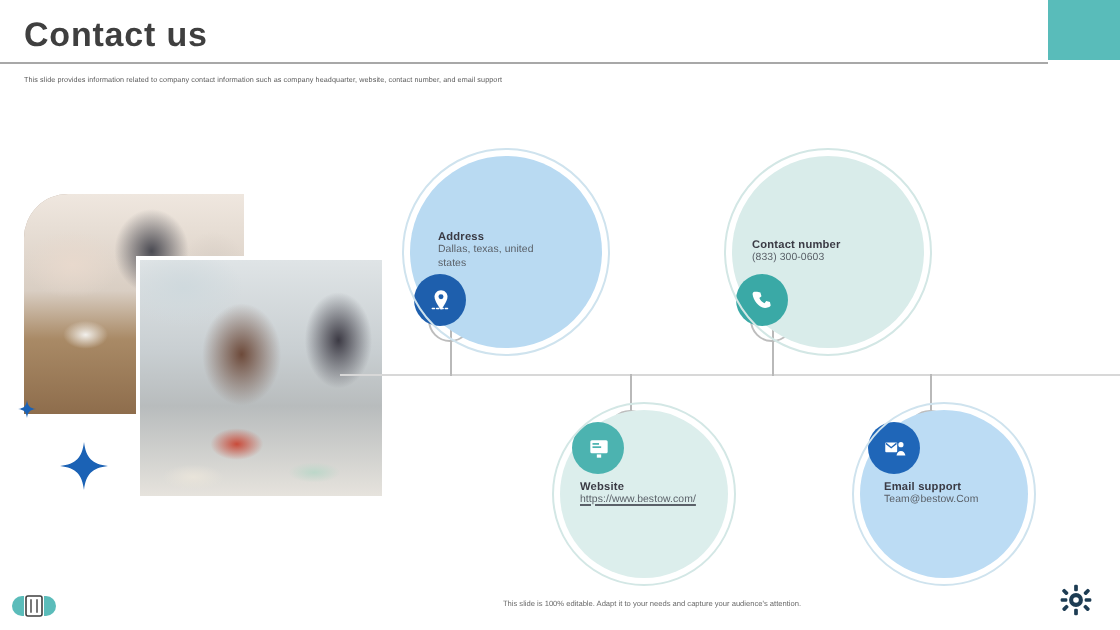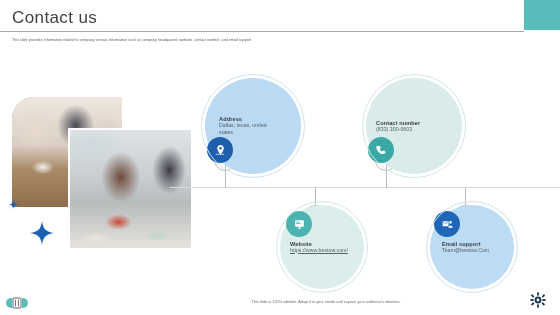--- a/index.html
+++ b/index.html
@@ -14,21 +14,21 @@
   
   #slide { position:absolute; inset:0; background:#fff; }
 
   .teal-corner{
     position:absolute; top:0; right:0;
     width:36px; height:30px;
     background:#59bcba;
   }
   .page-title{
     position:absolute; left:12px; top:8px;
-    font-size:17px; font-weight:400; letter-spacing:.4px;
+    font-size:17px; font-weight:700; letter-spacing:.4px;
     color:#3f3f3f;
   }
   .title-rule{
     position:absolute; left:0; top:31px; width:524px; height:1px;
     background:#a8a8a8;
   }
   .subtitle{
     position:absolute; left:12px; top:37px; width:420px;
     font-size:3.6px; line-height:6px; color:#5a5a5a;
     letter-spacing:.05px;

